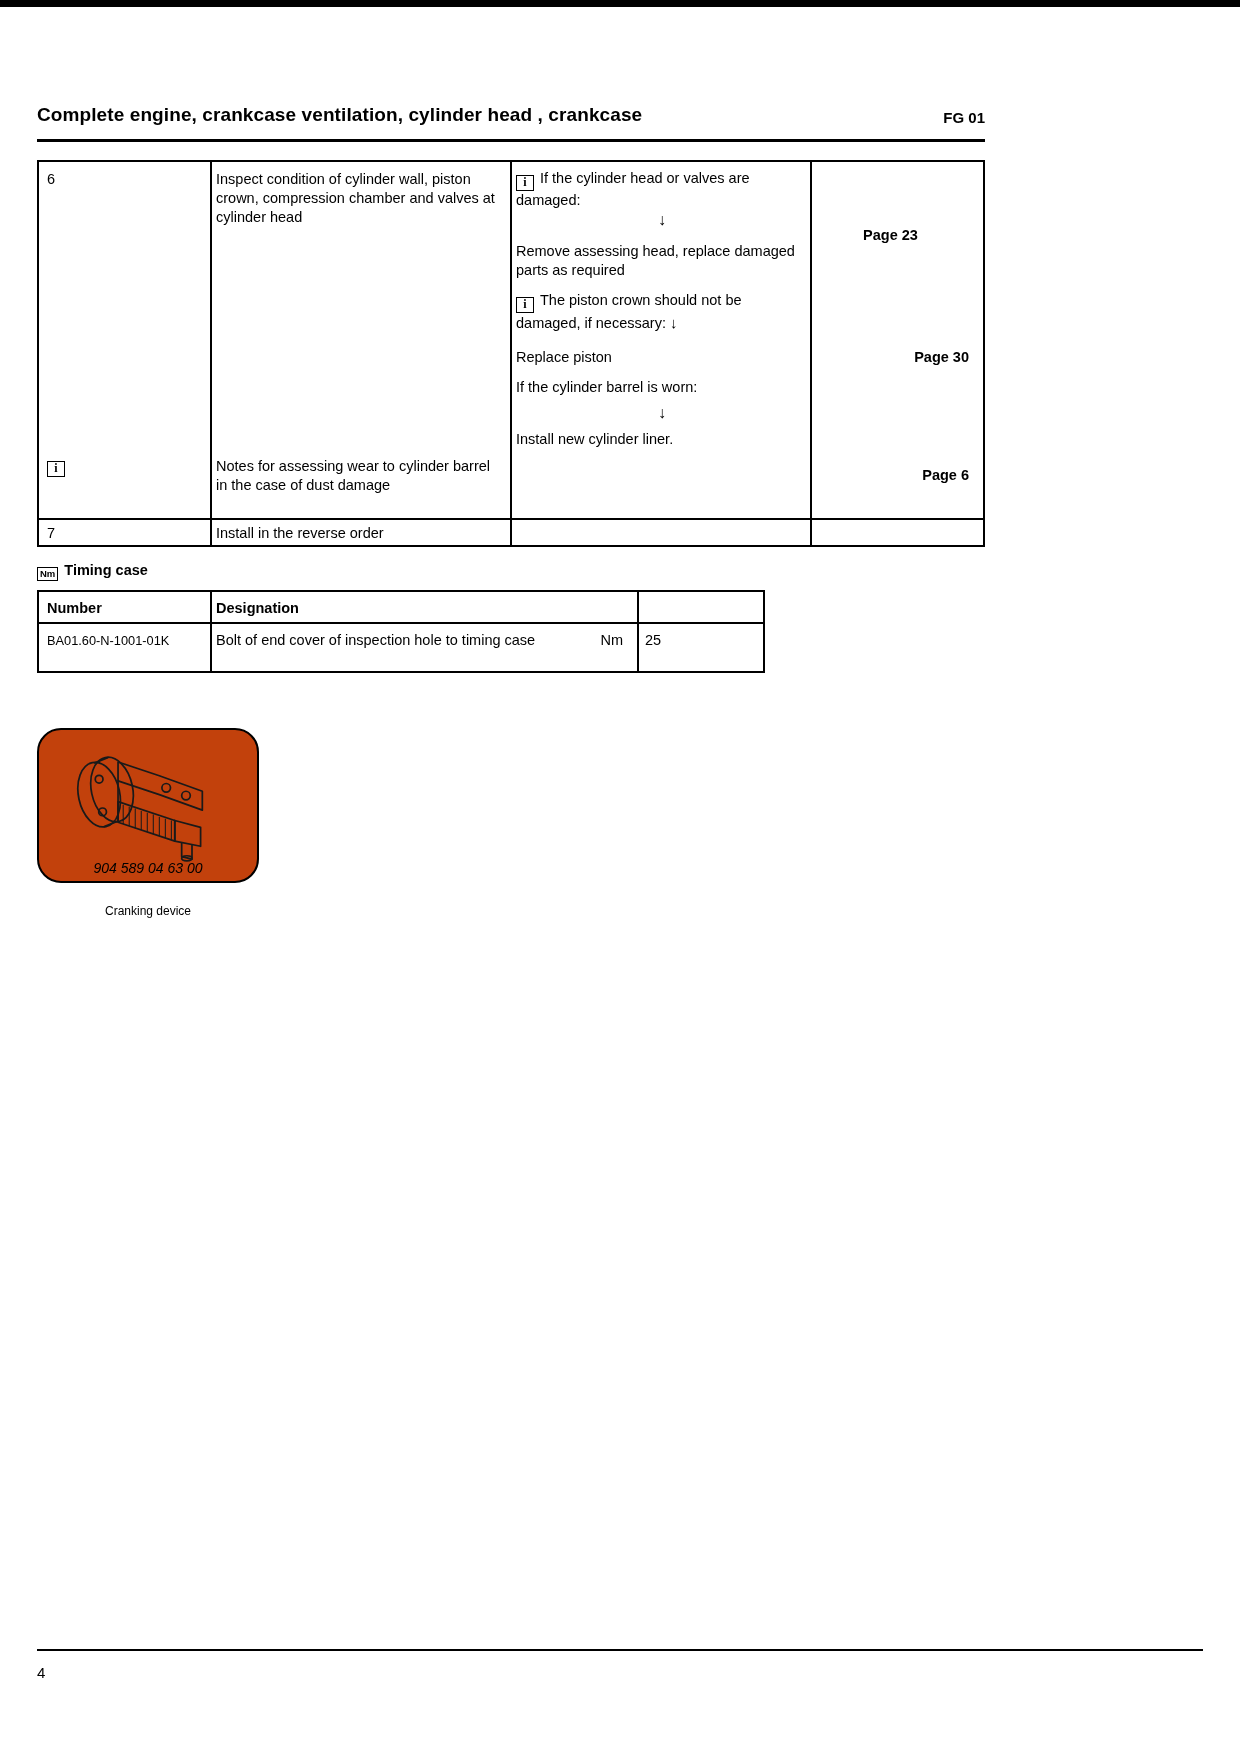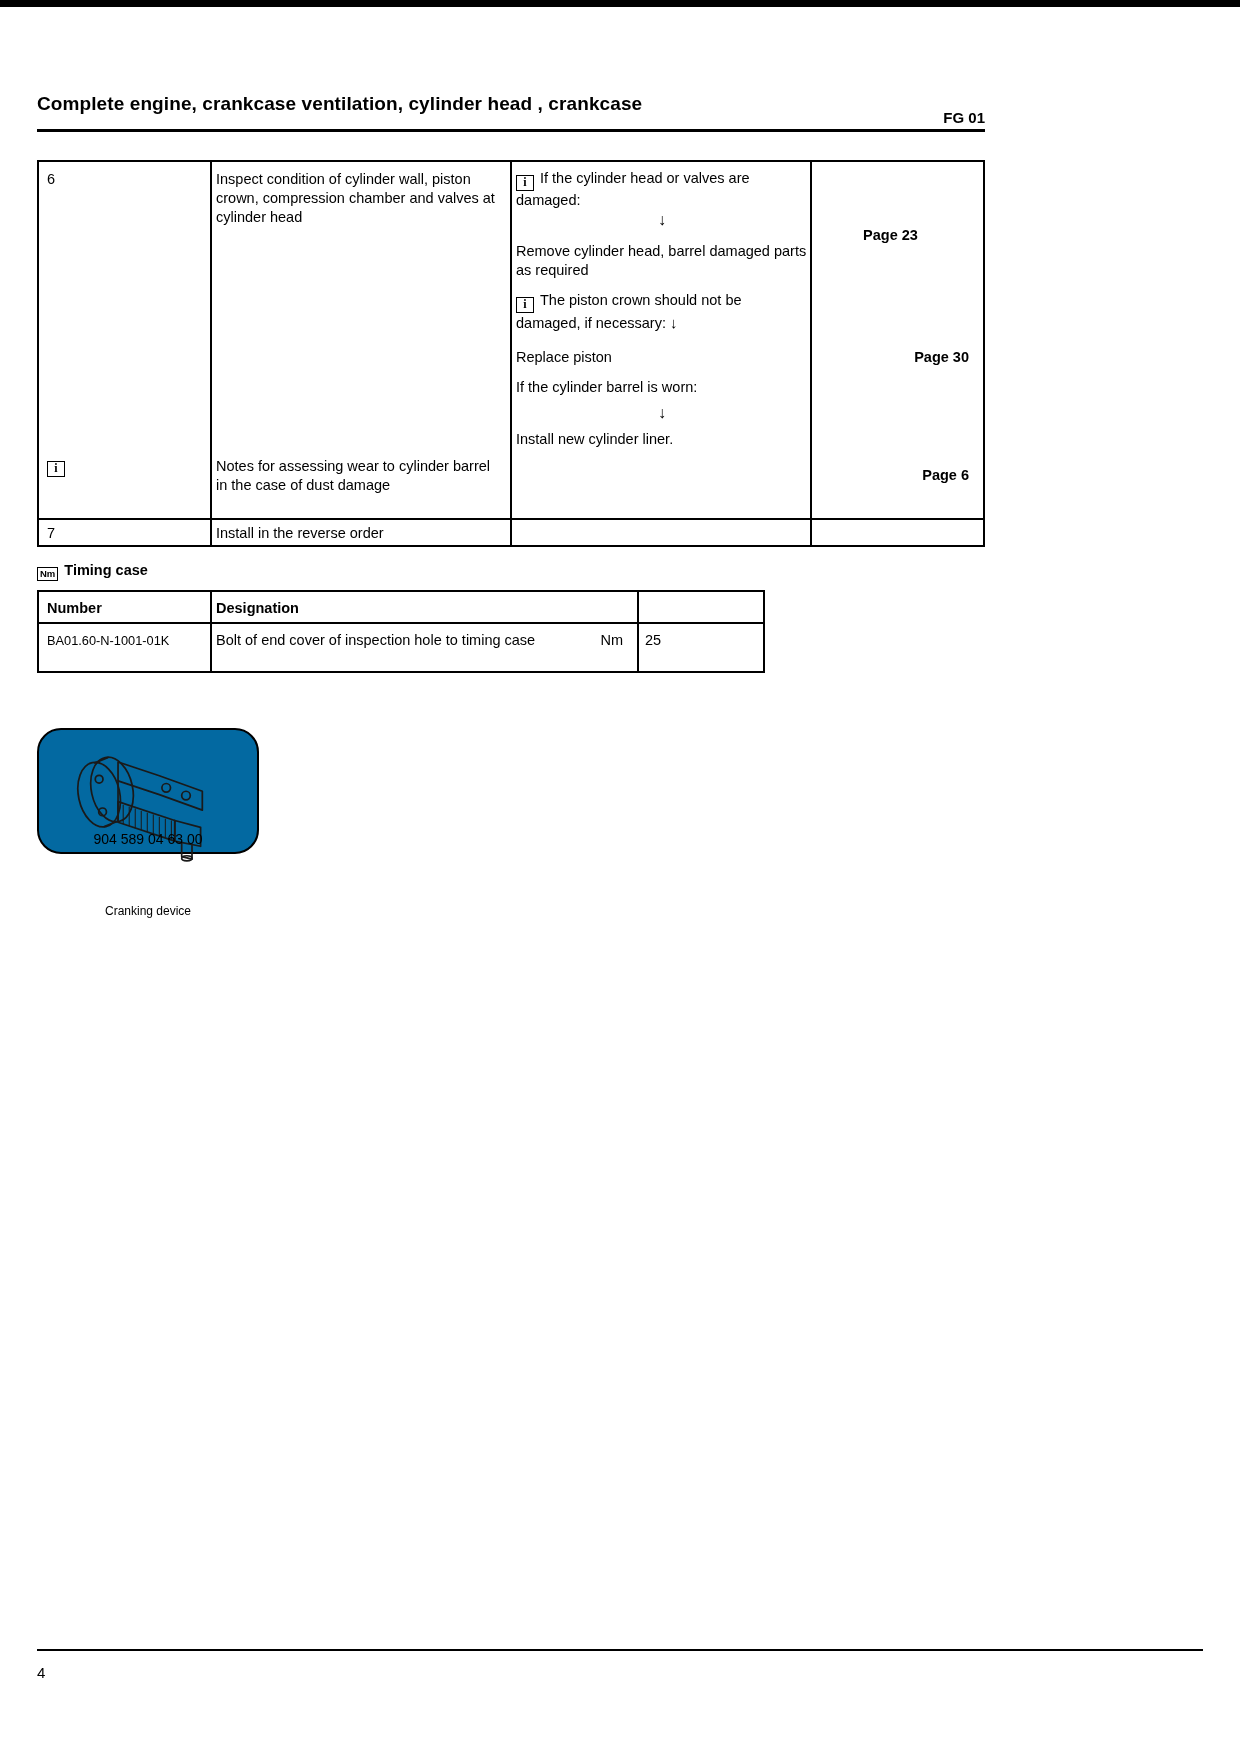--- a/index.html
+++ b/index.html
@@ -7,22 +7,22 @@
   body { font-family:"Liberation Sans", sans-serif; color:#000; }
   .page {
     position:relative; width:1240px; height:1755px; background:#ffffff;
     margin:0 auto; overflow:hidden;
   }
   .top-scan-bar { position:absolute; top:0; left:0; width:1240px; height:7px; background:#000; }
 
   
   .header {
     position:absolute; left:37px; top:82px; width:948px;
-    display:flex; justify-content:space-between; align-items:center;
-    border-bottom:3px solid #000; padding-bottom:3px;
+    display:flex; justify-content:space-between; align-items:flex-end;
+    border-bottom:3px solid #000; padding-bottom:13px;
   }
   .header-title { font-size:19px; font-weight:bold; letter-spacing:.1px; }
   .header-code  { font-size:15px; font-weight:bold;margin-top:27px; }
 
   
   .tbl { position:absolute; border:2px solid #000; background:#fff; }
   .vline { position:absolute; top:0; bottom:0; width:0; border-left:2px solid #000; }
   .hline { position:absolute; left:0; right:0; height:0; border-top:2px solid #000; }
   .cell-txt { position:absolute; font-size:14.5px; line-height:1.32; }
   .bold { font-weight:bold; }
@@ -46,22 +46,22 @@
   
   #proc-table { left:37px; top:160px; width:948px; height:387px; }
 
   
   .timing-head { position:absolute; left:37px; top:562px; font-size:14.5px; font-weight:bold; }
   #timing-table { left:37px; top:590px; width:728px; height:83px; }
   .small-num { font-size:12.8px; }
 
   
   .figure-box {
-    position:absolute; left:37px; top:728px; width:222px; height:126px;
-    border:2px solid #000; border-radius:24px; background:#0369a1;
+    position:absolute; left:37px; top:728px; width:222px; height:155px;
+    border:2px solid #000; border-radius:24px; background:#c2410c;font-style:italic;
   }
   .figure-part-number {
     position:absolute; bottom:5px; left:0; width:100%; text-align:center;
     font-size:14px;
   }
   .figure-caption {
     position:absolute; left:37px; top:904px; width:222px; text-align:center;
     font-size:12px;
   }
 
@@ -87,21 +87,21 @@
     <div class="vline" style="left:771px;"></div>
     <div class="hline" style="top:356px;"></div>
 
     <div class="cell-txt" style="left:8px; top:8px;">6</div>
     <div class="cell-txt" style="left:177px; top:8px; width:288px;">Inspect condition of cylinder wall, piston crown, compression chamber and valves at cylinder head</div>
 
     <div class="cell-txt" style="left:477px; top:7px; width:292px;">
       <span class="info-icon">i</span><span>If the cylinder head or valves are damaged:</span>
     </div>
     <div class="cell-txt arrow-center" style="left:477px; top:47px; width:292px;">↓</div>
-    <div class="cell-txt" style="left:477px; top:80px; width:292px;">Remove cylinder head, barrel damaged parts as required</div>
+    <div class="cell-txt" style="left:477px; top:80px; width:292px;">Remove assessing head, replace damaged parts as required</div>
     <div class="cell-txt" style="left:477px; top:129px; width:292px;">
       <span class="info-icon">i</span><span>The piston crown should not be damaged, if necessary:</span><span class="arrow-inline">↓</span>
     </div>
     <div class="cell-txt" style="left:477px; top:186px; width:292px;">Replace piston</div>
     <div class="cell-txt" style="left:477px; top:216px; width:292px;">If the cylinder barrel is worn:</div>
     <div class="cell-txt arrow-center" style="left:477px; top:240px; width:292px;">↓</div>
     <div class="cell-txt" style="left:477px; top:268px; width:292px;">Install new cylinder liner.</div>
 
     <div class="cell-txt pgref" style="left:773px; top:64px; width:167px;text-align:center;">Page 23</div>
     <div class="cell-txt pgref" style="left:773px; top:186px; width:167px;">Page 30</div>

